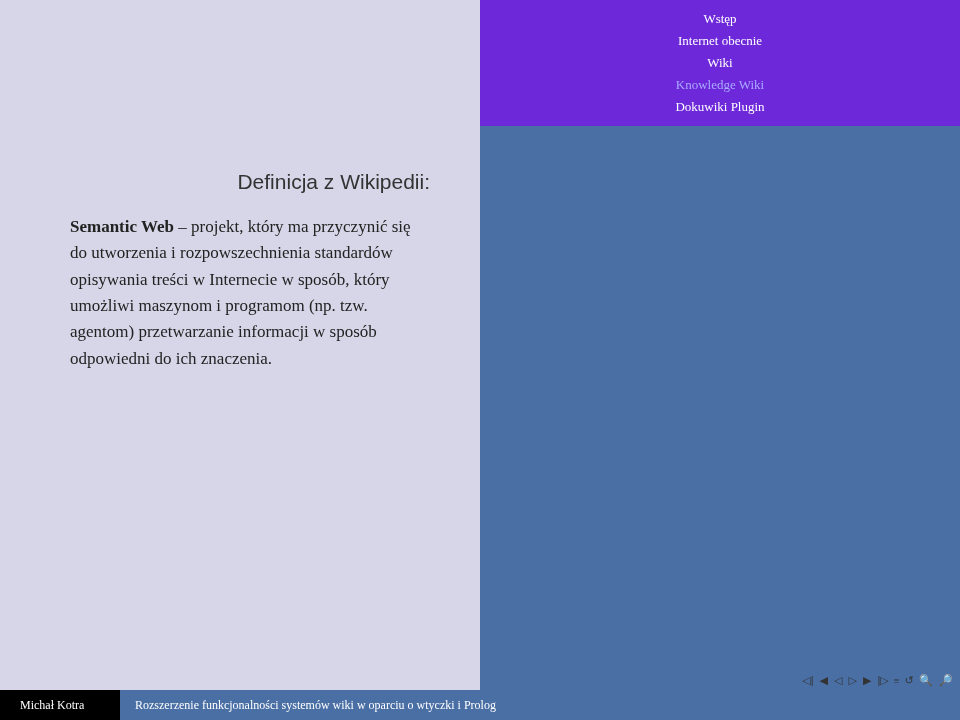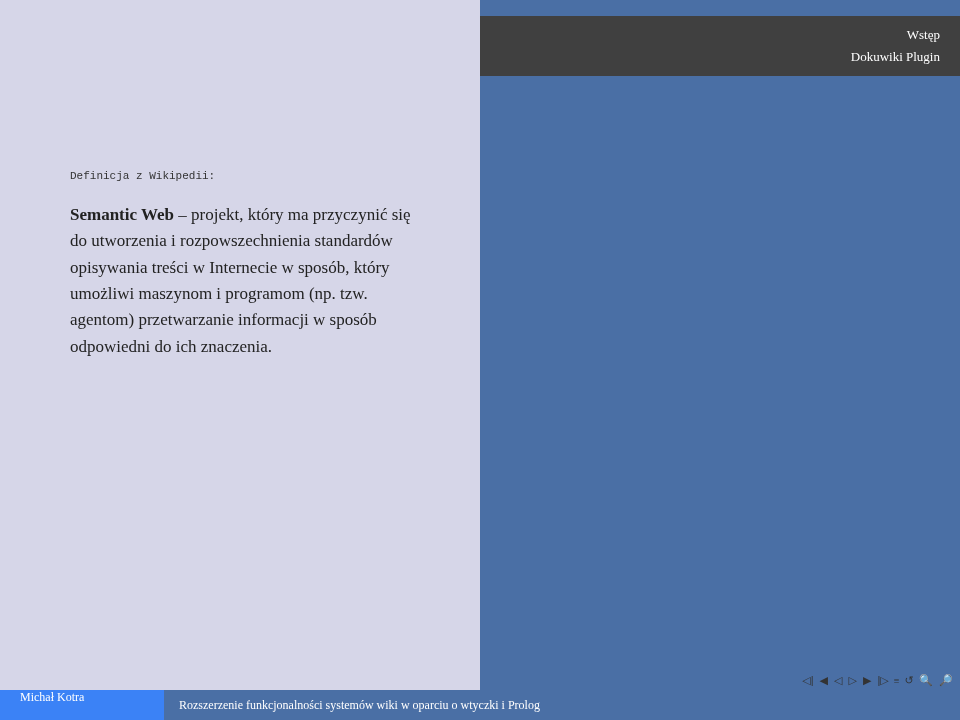--- a/index.html
+++ b/index.html
@@ -9,26 +9,26 @@
       height: 720px;
       background-color: #d6d6e8;
       font-family: 'Latin Modern', 'Computer Modern', Georgia, serif;
       position: relative;
       overflow: hidden;
     }
 
     
     .top-nav {
       position: absolute;
-      top: 16px;
+      top: 0;
       right: 0;
       width: 480px;
-      background-color: #404040;
+      background-color: #6d28d9;
       padding: 8px 20px 8px 20px;
-      text-align: right;
+      text-align: center;
       line-height: 1.7;
     }
 
     .top-nav a, .top-nav span {
       display: block;
       color: #ffffff;
       font-size: 13px;
       text-decoration: none;
       font-family: Georgia, serif;
     }
@@ -52,48 +52,48 @@
     .main-content {
       position: absolute;
       top: 110px;
       left: 0;
       width: 480px;
       padding: 60px 50px 40px 70px;
       background-color: #d6d6e8;
     }
 
     .definition-label {
-      font-size: 11px;
+      font-size: 21px;
       color: #333;
       margin-bottom: 20px;
-      font-family: Liberation Mono, monospace;
+      font-family: Liberation Sans, sans-serif;
+      text-align: right;
     }
 
     .content-text {
       font-size: 17px;
       color: #222;
       line-height: 1.55;
       font-family: Georgia, serif;
     }
 
     .content-text .bold-term {
       font-weight: bold;
     }
 
     
     .bottom-bar {
       position: absolute;
       bottom: 0;
       left: 0;
       width: 960px;
       height: 30px;
-      background-color: #3b82f6;
+      background-color: #000000;
       display: flex;
-      align-items: flex-start;
-      gap: 44px;
+      align-items: center;
     }
 
     .bottom-author {
       color: #ffffff;
       font-size: 12px;
       padding: 0 20px;
       min-width: 120px;
       font-family: Georgia, serif;
     }
 
@@ -131,20 +131,23 @@
       font-size: 10px;
       color: #333;
       padding: 0 1px;
     }
   </style>
 </head>
 <body>
 
 <div class="top-nav">
   <span>Wstęp</span>
+  <span>Internet obecnie</span>
+  <span>Wiki</span>
+  <span class="current-item">Knowledge Wiki</span>
   <span>Dokuwiki Plugin</span>
 </div>
 
 <div class="right-sidebar"></div>
 
 <div class="main-content">
   <p class="definition-label">Definicja z Wikipedii:</p>
   <p class="content-text">
     <span class="bold-term">Semantic Web</span><span> – projekt, który ma przyczynić się do utworzenia i rozpowszechnienia standardów opisywania treści w Internecie w sposób, który umożliwi maszynom i programom (np. tzw. agentom) przetwarzanie informacji w sposób odpowiedni do ich znaczenia.</span>
   </p>

